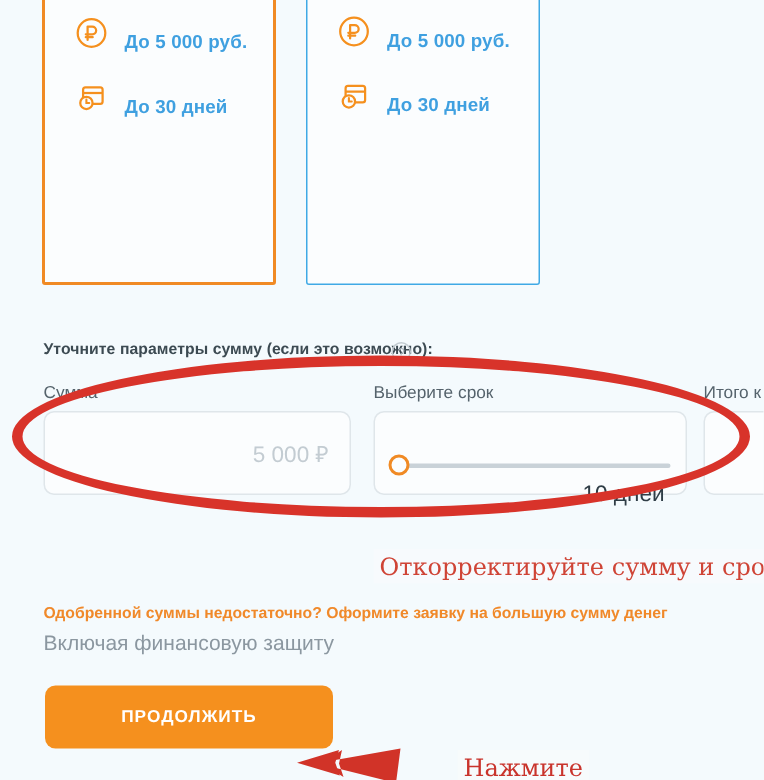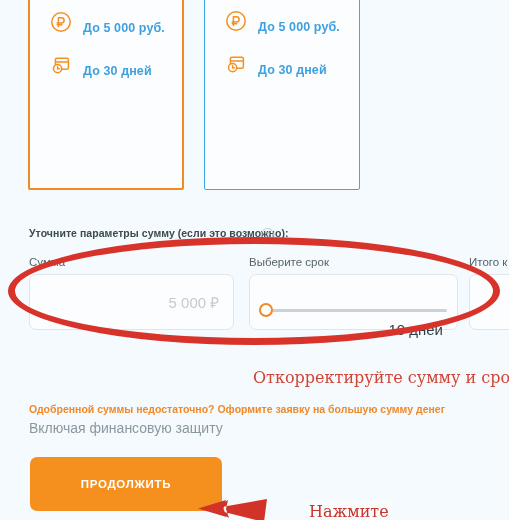--- a/index.html
+++ b/index.html
@@ -173,21 +173,21 @@
     color: #8b97a0;
     white-space: nowrap;
   }
 
   
   .continue-btn {
     position: absolute;
     left: 30px;
     top: 457px;
     width: 192px;
-    height: 54px;
+    height: 42px;
     border: none;
     border-radius: 7px;
     background: #f5901e;
     color: #ffffff;
     font-family: "Liberation Sans", sans-serif;
     font-size: 11.5px;
     font-weight: bold;
     letter-spacing: .7px;
     cursor: pointer;
     padding: 12px;

